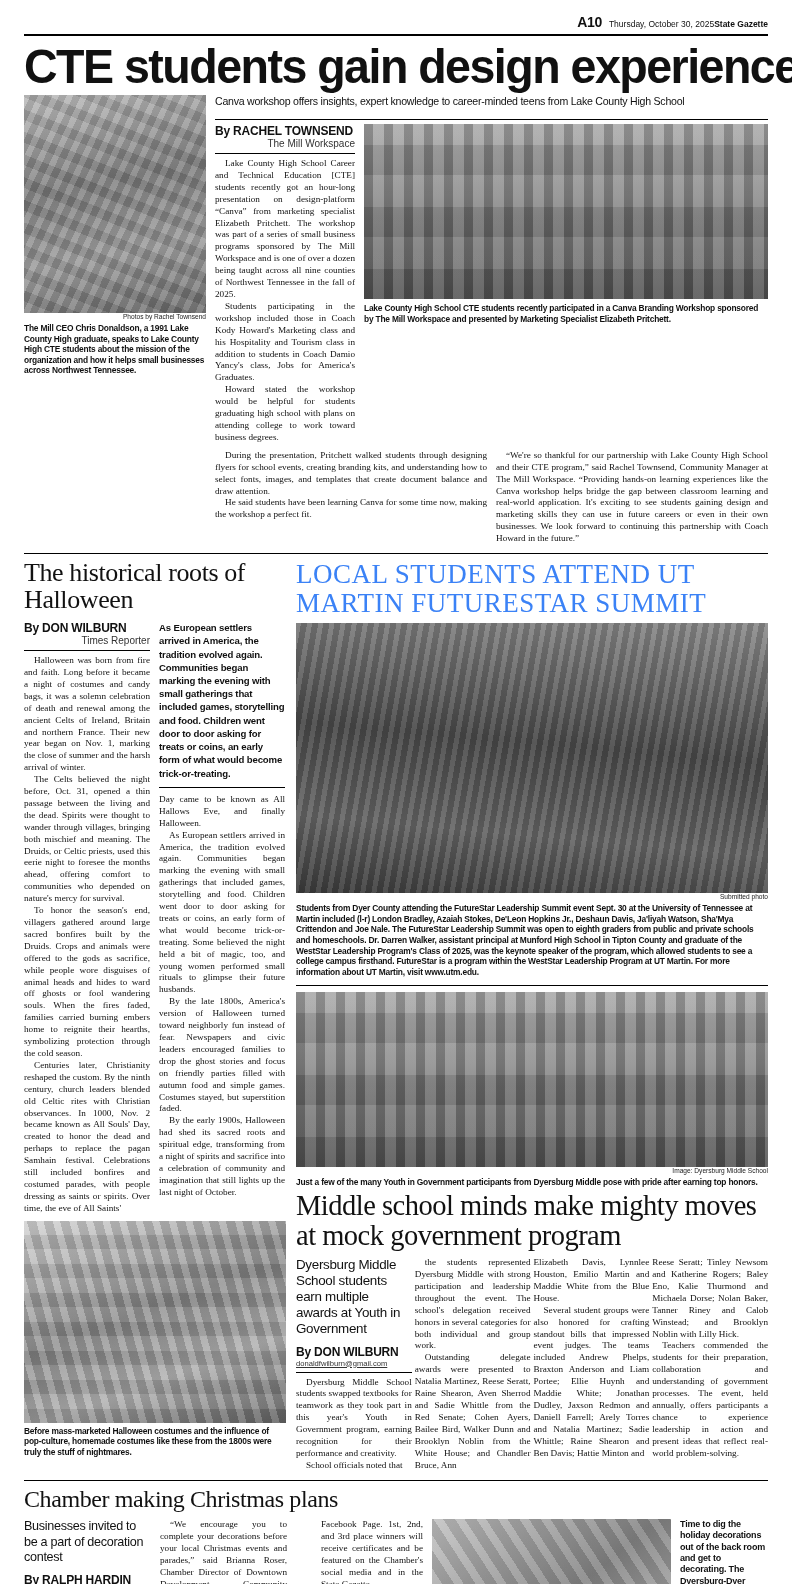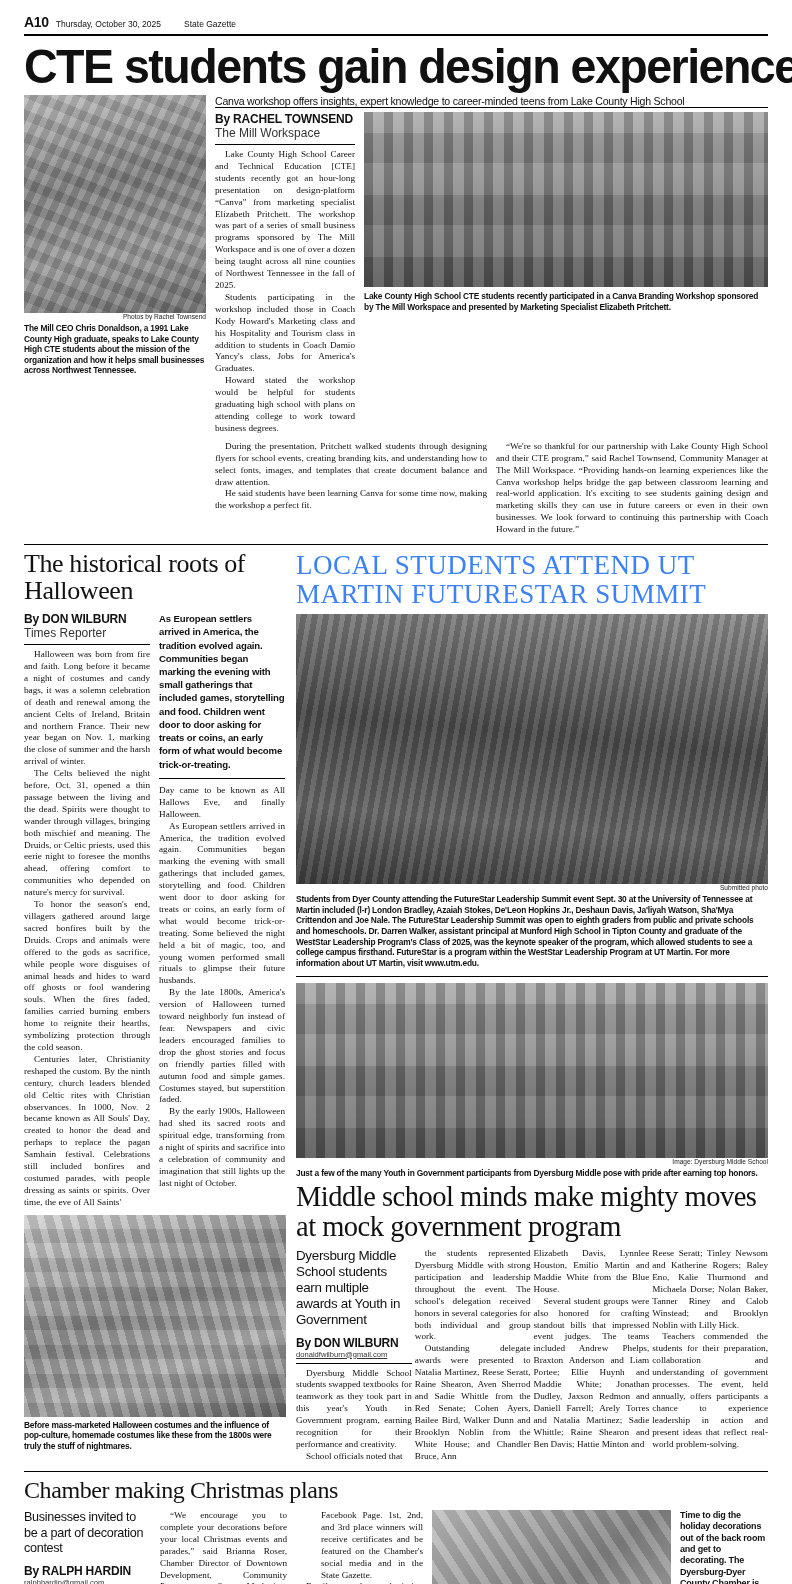--- a/index.html
+++ b/index.html
@@ -7,45 +7,45 @@
   body {
     width: 792px; height: 1584px;
     background: #fff;
     font-family: "Liberation Serif", serif;
     color: #111;
     overflow: hidden;
   }
   .page { width:792px; height:1584px; padding: 14px 24px 10px 24px; position:relative; }
 
   
-  .masthead { display:flex; align-items:baseline; justify-content:flex-start;gap:23px; }
+  .masthead { display:flex; align-items:baseline; justify-content:flex-end; }
   .mh-left { display:flex; align-items:baseline; gap:7px; }
   .mh-page { font-family:"Liberation Sans", sans-serif; font-weight:bold; font-size:14px; letter-spacing:-0.3px;}
   .mh-date { font-family:"Liberation Sans", sans-serif; font-size:8.5px; }
-  .mh-right { font-family:"Liberation Sans", sans-serif; font-size:8.5px; }
+  .mh-right { font-family:"Liberation Sans", sans-serif; font-size:8.5px;font-weight:bold; }
   .rule-thick { border-top: 2px solid #000; margin-top:4px; }
   .rule-thin { border-top: 1px solid #000; }
 
   
   .main-hl {
     font-family:"Liberation Sans", sans-serif;
     font-weight:bold;
     font-size:49px;
     line-height:0.94;
     letter-spacing:-1.6px;
     transform: scaleX(0.95);
     transform-origin: left center;
     margin: 7px 0 6px 0;
     white-space:nowrap;
   }
   .deck {
     font-family:"Liberation Sans", sans-serif;
     font-size:10.6px;
     letter-spacing:-0.25px;
-    margin-bottom:0;
+    margin-bottom:12px;
     white-space:nowrap;
   }
 
   
   .photo {
     background:#8d8d8d;
     position:relative;
     overflow:hidden;
   }
   .photo::before {
@@ -93,21 +93,21 @@
     font-size:6.6px;
     text-align:right;
     color:#222;
   }
   .byline-name {
     font-family:"Liberation Sans", sans-serif;
     font-weight:bold; font-size:12px; letter-spacing:-0.2px;
   }
   .byline-sub {
     font-family:"Liberation Sans", sans-serif;
-    font-size:12px; color:#333; margin-top:0px;
+    font-size:10px; color:#333; margin-top:0px;text-align:right;
   }
   .byline-mail {
     font-family:"Liberation Sans", sans-serif;
     font-size:7.6px; color:#333; text-decoration:underline;
   }
   .byline-rule { border-top:1px solid #000; margin:4px 0 4px 0; }
 
   
   .body-txt {
     font-family:"Liberation Serif", serif;

